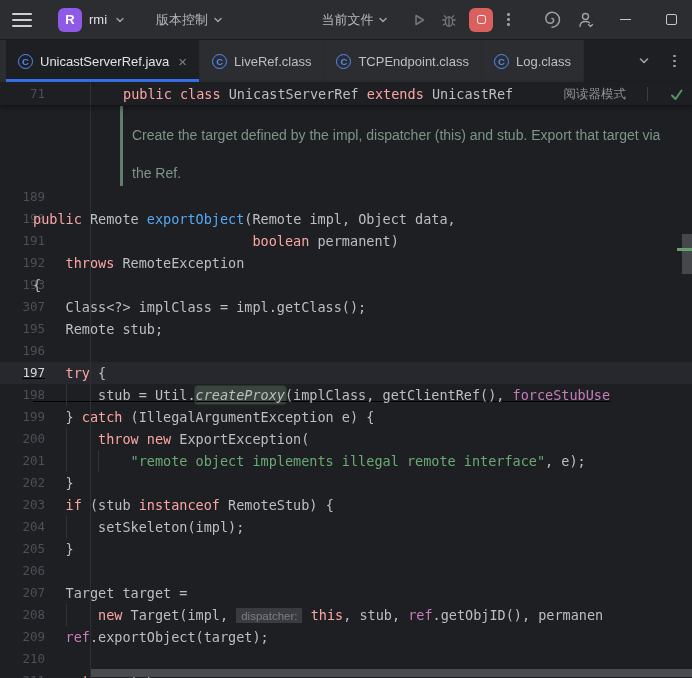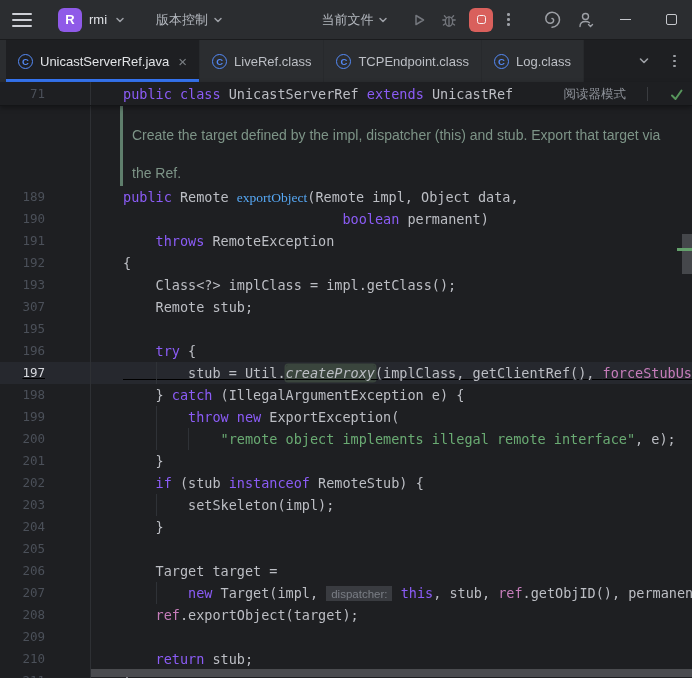--- a/index.html
+++ b/index.html
@@ -49,29 +49,29 @@
   .sticky-right { position:absolute; right:8px; top:0; height:24px; display:flex; align-items:center; gap:21px; }
   .reader-label { font-size:12.5px; color:#8f939b; }
   .sticky-div { width:1px; height:14px; background:#3a3c40; }
 
   
   .editor { flex:1; position:relative; background:#1e1f22; overflow:hidden; }
   .gutter-sep { position:absolute; left:90px; top:0; bottom:0; width:1px; background:#2e3034; z-index:3; }
   .doc { margin-left:120px; border-left:3px solid #5f7e6c; padding:2px 0 2px 9px; }
   .doc div { font-size:14px; line-height:22px; color:#7d9487; white-space:nowrap;margin-top:16px; }
 
-  .line { display:flex; height:22px; }
+  .line { display:flex; height:22px;flex-direction:column; }
   .line.current { background:#26282e;text-decoration:underline; }
   .num { width:90px; flex:none; padding-right:45px; text-align:right; color:#4b5059;
          font:12.5px/22px "DejaVu Sans Mono", monospace; cursor:pointer; }
   .line.current .num { color:#d5d7dc; }
   .line pre, .sticky pre { font:13.5px/22px "DejaVu Sans Mono", monospace; color:#bcbec4;
         white-space:pre; padding-left:33px; position:relative; overflow:visible; }
-  .kw { color:#8b5cf6; }
-  .method { color:#56a8f5;font-family:Liberation Serif, serif; }
+  .kw { color:#fca5a5; }
+  .method { color:#56a8f5; }
   .str { color:#6aab73; }
   .field { color:#c77dbb; }
   .sfield { color:#c77dbb; font-style:italic; }
   .smethod { font-style:italic; background:#3a453d; box-shadow:0 0 0 1.5px #3a453d; border-radius:2px; }
   .hint { background:#393b40; color:#7a7e85; border-radius:0; padding:1.5px 5px;
           font:11.5px "Liberation Sans", sans-serif; position:relative; top:-1px; }
   .guide { position:absolute; top:0; bottom:0; width:1px; background:#2f3237; }
 
   
   .vthumb { position:absolute; right:0; top:128px; width:10px; height:40px; background:#45474b; z-index:6; cursor:pointer; }

